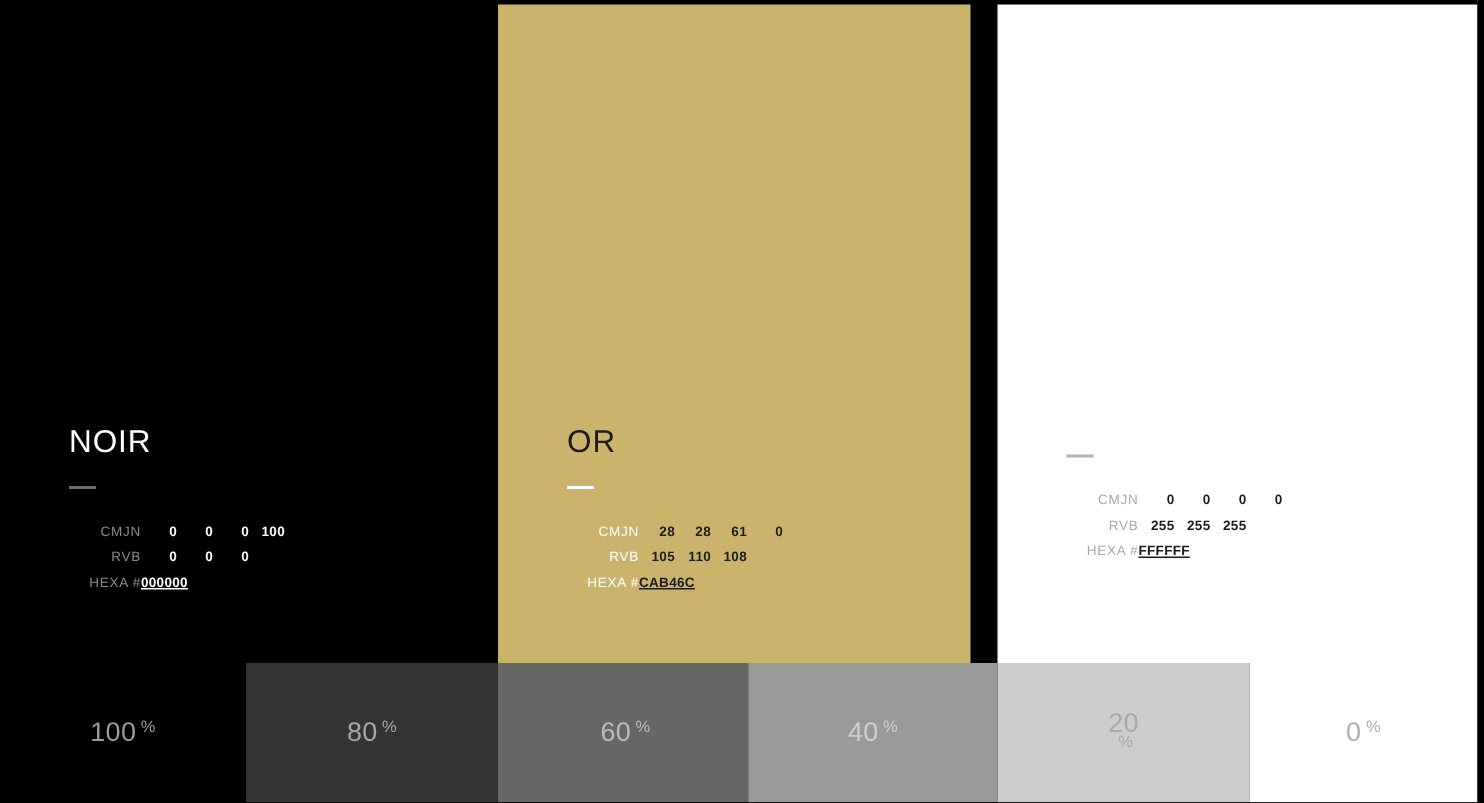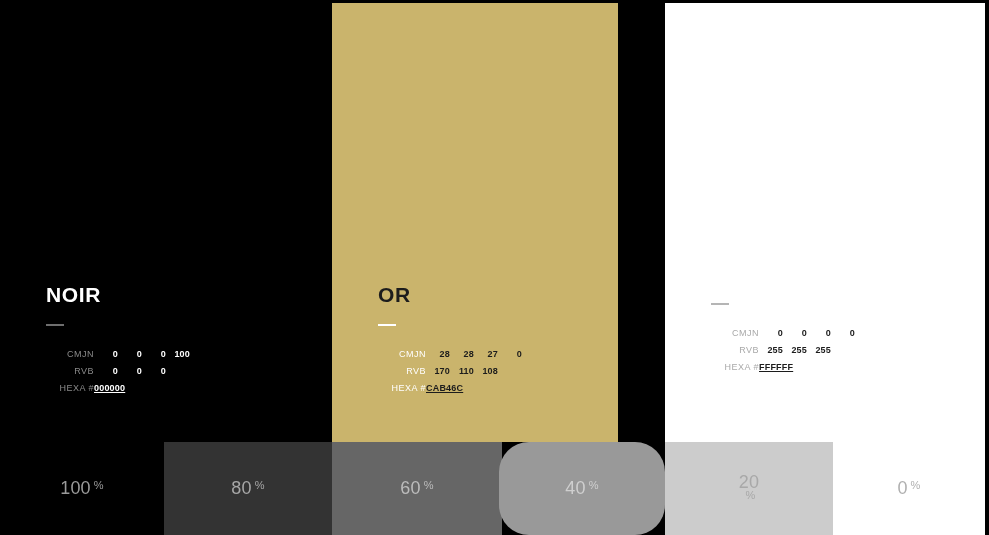--- a/index.html
+++ b/index.html
@@ -19,21 +19,21 @@
     background: #000000;
   }
 
   
   .panel {
     position: absolute;
     top: 0;
     height: 442px;
   }
   #panel-noir  { left: 0px;   width: 332px; background: #000000; }
-  #panel-or    { left: 332px; width: 286px; background: #CAB46C; }
+  #panel-or    { left: 332px; width: 315px; background: #CAB46C; }
   #panel-blanc { left: 665px; width: 320px; background: #FFFFFF; }
 
   
   .top-rule {
     position: absolute;
     top: 0;
     left: 332px;
     width: 653px;
     height: 3px;
     background: #000000;
@@ -51,21 +51,21 @@
 
   
   .content {
     position: absolute;
     left: 46px;
     top: 284px;
     width: 270px;
   }
   .title {
     font-size: 21px;
-    font-weight: 700;
+    font-weight: 400;
     letter-spacing: 0.6px;
     line-height: 1;
     margin: 0;
   }
   .dash {
     width: 18px;
     height: 2px;
     margin-top: 19px;
   }
   .specs {
@@ -195,29 +195,29 @@
     <div class="content">
       <div class="title">OR</div>
       <div class="dash"></div>
       <div class="specs">
 
         <div class="spec-row">
           <div class="spec-label">CMJN</div>
           <div class="spec-vals">
             <span>28</span>
             <span>28</span>
-            <span>27</span>
+            <span>61</span>
             <span>0</span>
           </div>
         </div>
 
         <div class="spec-row">
           <div class="spec-label">RVB</div>
           <div class="spec-vals">
-            <span>170</span>
+            <span>105</span>
             <span>110</span>
             <span>108</span>
           </div>
         </div>
 
         <div class="spec-row">
           <div class="spec-label">HEXA #</div>
           <div class="spec-vals">
             <span class="wide">CAB46C</span>
           </div>
@@ -280,21 +280,21 @@
         </div>
     </div>
 
     <div class="tint" id="tint-2" style="left: 332px; width: 170px; background: rgb(102, 102, 102);">
       <div class="tint-label" style="color: rgb(188, 188, 188);">
           <span>60</span>
           <span class="pct">%</span>
         </div>
     </div>
 
-    <div class="tint" id="tint-3" style="left: 499px; width: 166px; background: rgb(153, 153, 153); border-radius: 30px;">
+    <div class="tint" id="tint-3" style="left: 499px; width: 166px; background: rgb(153, 153, 153);">
       <div class="tint-label" style="color: rgb(207, 207, 207);">
           <span>40</span>
           <span class="pct">%</span>
         </div>
     </div>
 
     <div class="tint" id="tint-4" style="left: 665px; width: 168px; background: rgb(204, 204, 204);">
       <div class="tint-label" style="color: rgb(168, 168, 168); flex-direction: column;">
           <span>20</span>
           <span class="pct">%</span>

